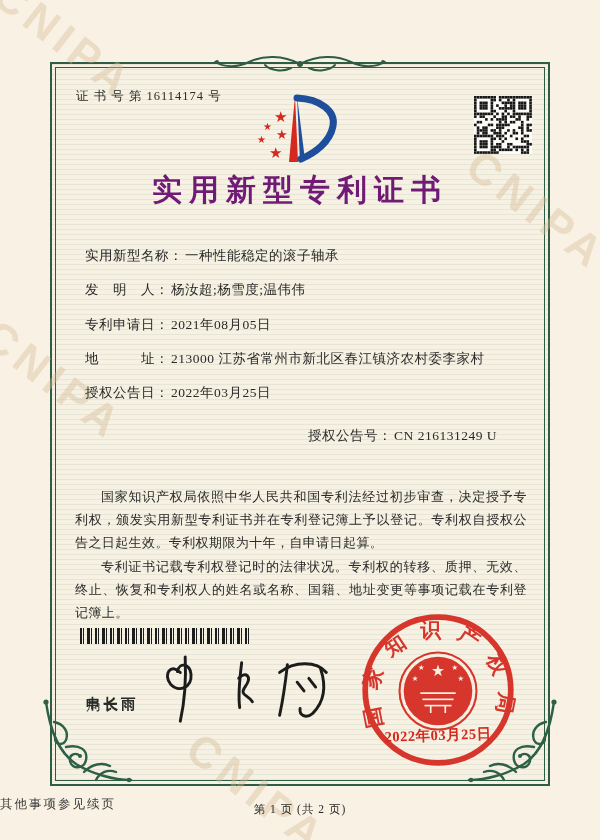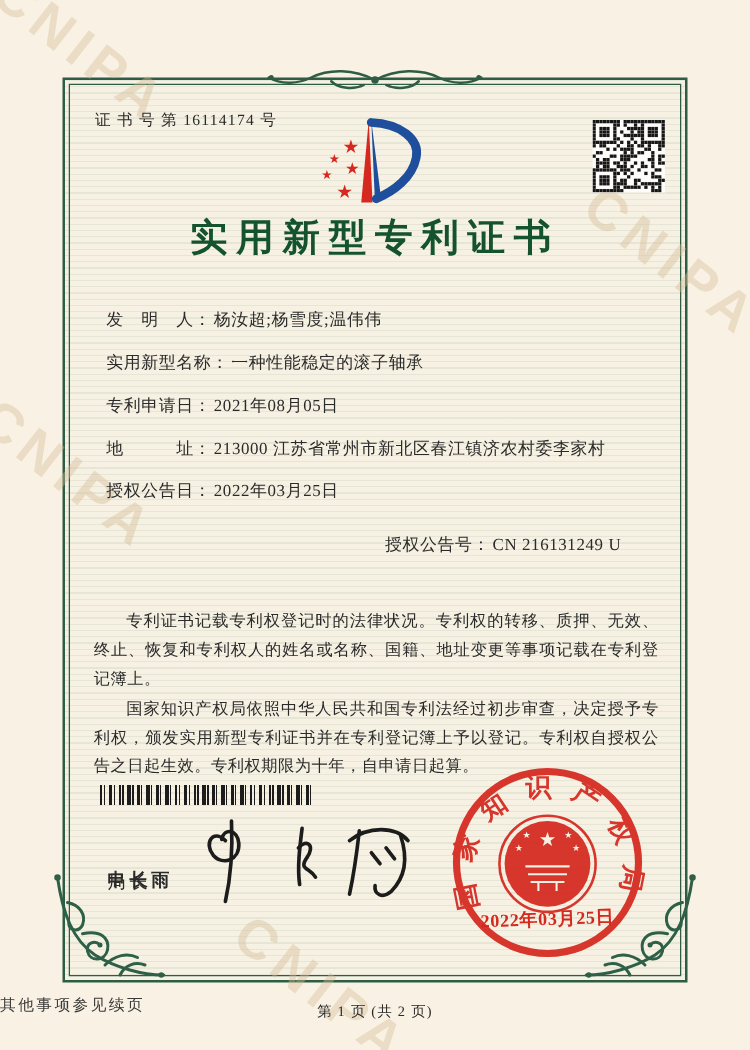--- a/index.html
+++ b/index.html
@@ -28,21 +28,21 @@
   .frame .inner{
     position:absolute;inset:3px;border:1px solid #2e5c45;
   }
   .ornament{position:absolute;z-index:4;pointer-events:none;}
   
   .cert-no{position:absolute;left:76px;top:88px;z-index:3;font-size:12.5px;letter-spacing:1px;}
   .logo{position:absolute;left:238px;top:84px;z-index:3;}
   .qr{position:absolute;left:474px;top:96px;width:58px;height:58px;z-index:3;background:#fdfcf8;}
   .title{
     position:absolute;left:0;right:0;top:170px;z-index:3;text-align:center;
-    font-size:30px;font-weight:bold;letter-spacing:7px;color:#14532d;
+    font-size:30px;font-weight:bold;letter-spacing:7px;color:#701a75;
   }
   
   .fields{position:absolute;left:85px;top:246px;width:450px;z-index:3;font-size:13.5px;}
   .field-row{position:relative;line-height:20.5px;margin-bottom:13.8px;letter-spacing:0.5px;white-space:nowrap;}
   .flabel{letter-spacing:0.5px;}
   .fvalue{margin-left:2px;}
   .pair2{position:absolute;left:223px;top:0;margin-top:43px;}
   
   .paras{position:absolute;left:75px;top:485px;width:452px;z-index:3;
     font-size:13px;line-height:23.2px;text-align:justify;}
@@ -379,44 +379,44 @@
       <rect x="46.95" y="55.24" width="2.62" height="2.62" fill="#161616"></rect>
       <rect x="49.71" y="55.24" width="2.62" height="2.62" fill="#161616"></rect>
       <rect x="52.48" y="55.24" width="2.62" height="2.62" fill="#161616"></rect>
     </svg>
 </div>
 
 <div class="title">实用新型专利证书</div>
 
 <div class="fields">
   <div class="field-row">
-    <span class="flabel">发　明　人：</span><span class="fvalue">杨汝超;杨雪度;温伟伟</span>
+    <span class="flabel">实用新型名称：</span><span class="fvalue">一种性能稳定的滚子轴承</span>
   </div>
   <div class="field-row">
-    <span class="flabel">实用新型名称：</span><span class="fvalue">一种性能稳定的滚子轴承</span>
+    <span class="flabel">发　明　人：</span><span class="fvalue">杨汝超;杨雪度;温伟伟</span>
   </div>
   <div class="field-row">
     <span class="flabel">专利申请日：</span><span class="fvalue">2021年08月05日</span>
   </div>
   <div class="field-row">
     <span class="flabel">地　　　址：</span><span class="fvalue">213000 江苏省常州市新北区春江镇济农村委李家村</span>
   </div>
   <div class="field-row">
     <span>
       <span class="flabel">授权公告日：</span><span class="fvalue">2022年03月25日</span>
     </span>
     <span class="pair2">
       <span class="flabel">授权公告号：</span><span class="fvalue">CN 216131249 U</span>
     </span>
   </div>
 </div>
 
 <div class="paras">
+  <p>国家知识产权局依照中华人民共和国专利法经过初步审查，决定授予专利权，颁发实用新型专利证书并在专利登记簿上予以登记。专利权自授权公告之日起生效。专利权期限为十年，自申请日起算。</p>
   <p>专利证书记载专利权登记时的法律状况。专利权的转移、质押、无效、终止、恢复和专利权人的姓名或名称、国籍、地址变更等事项记载在专利登记簿上。</p>
-  <p>国家知识产权局依照中华人民共和国专利法经过初步审查，决定授予专利权，颁发实用新型专利证书并在专利登记簿上予以登记。专利权自授权公告之日起生效。专利权期限为十年，自申请日起算。</p>
 </div>
 
 <div class="barcode"></div>
 
 <div class="signer-title">局长</div>
 <div class="signer-name">申长雨</div>
 
 <svg class="signature" width="185" height="80" viewBox="0 0 190 80">
   <g stroke="#1c1c1c" fill="none" stroke-width="3" stroke-linecap="round" stroke-linejoin="round">
     <path d="M26 22 C 16 12, 8 24, 16 34 C 24 43, 38 38, 37 24 C 36 13, 25 11, 23 21"></path>

